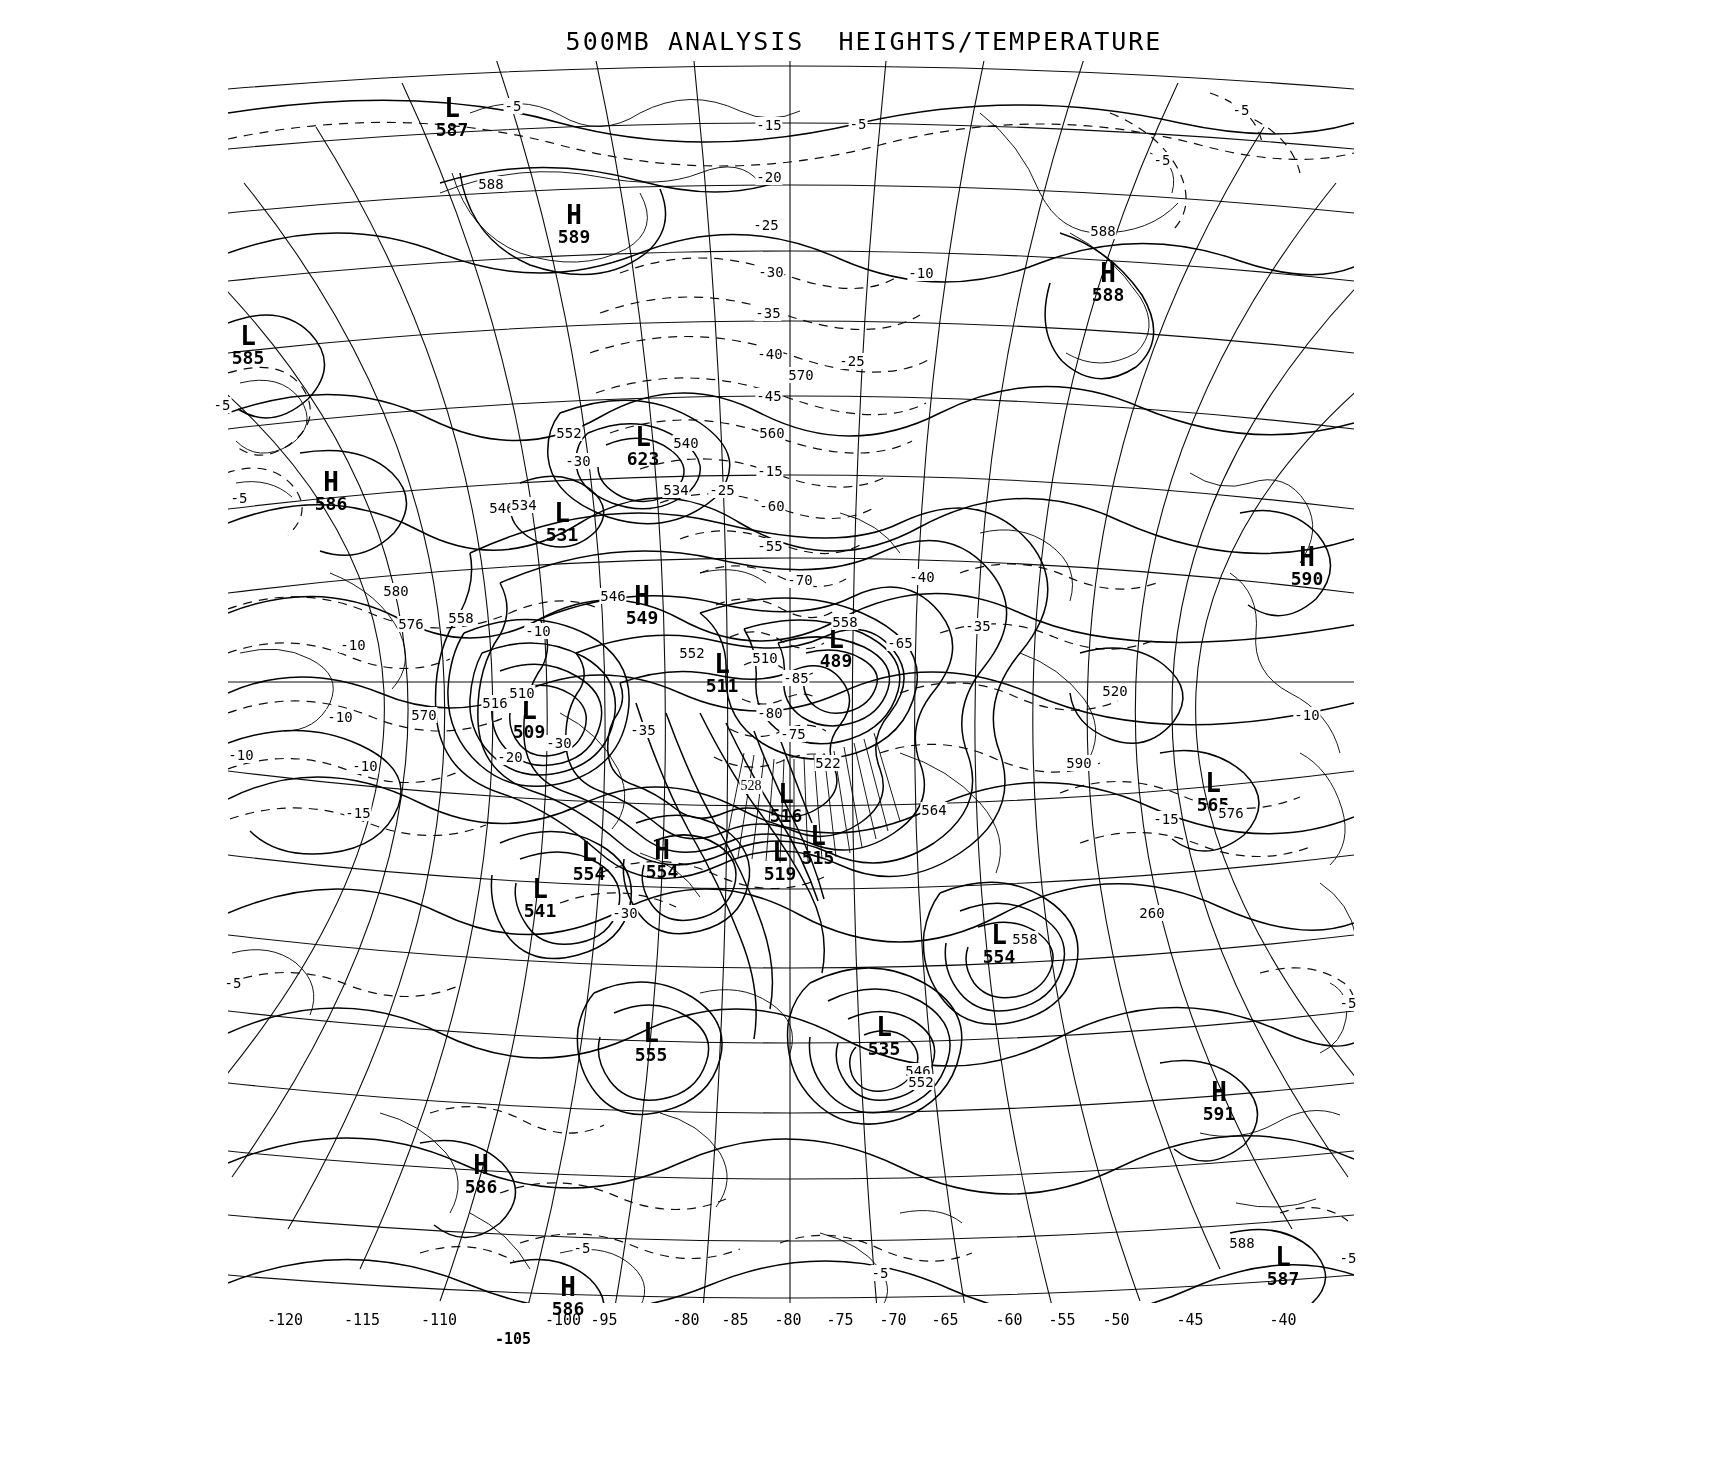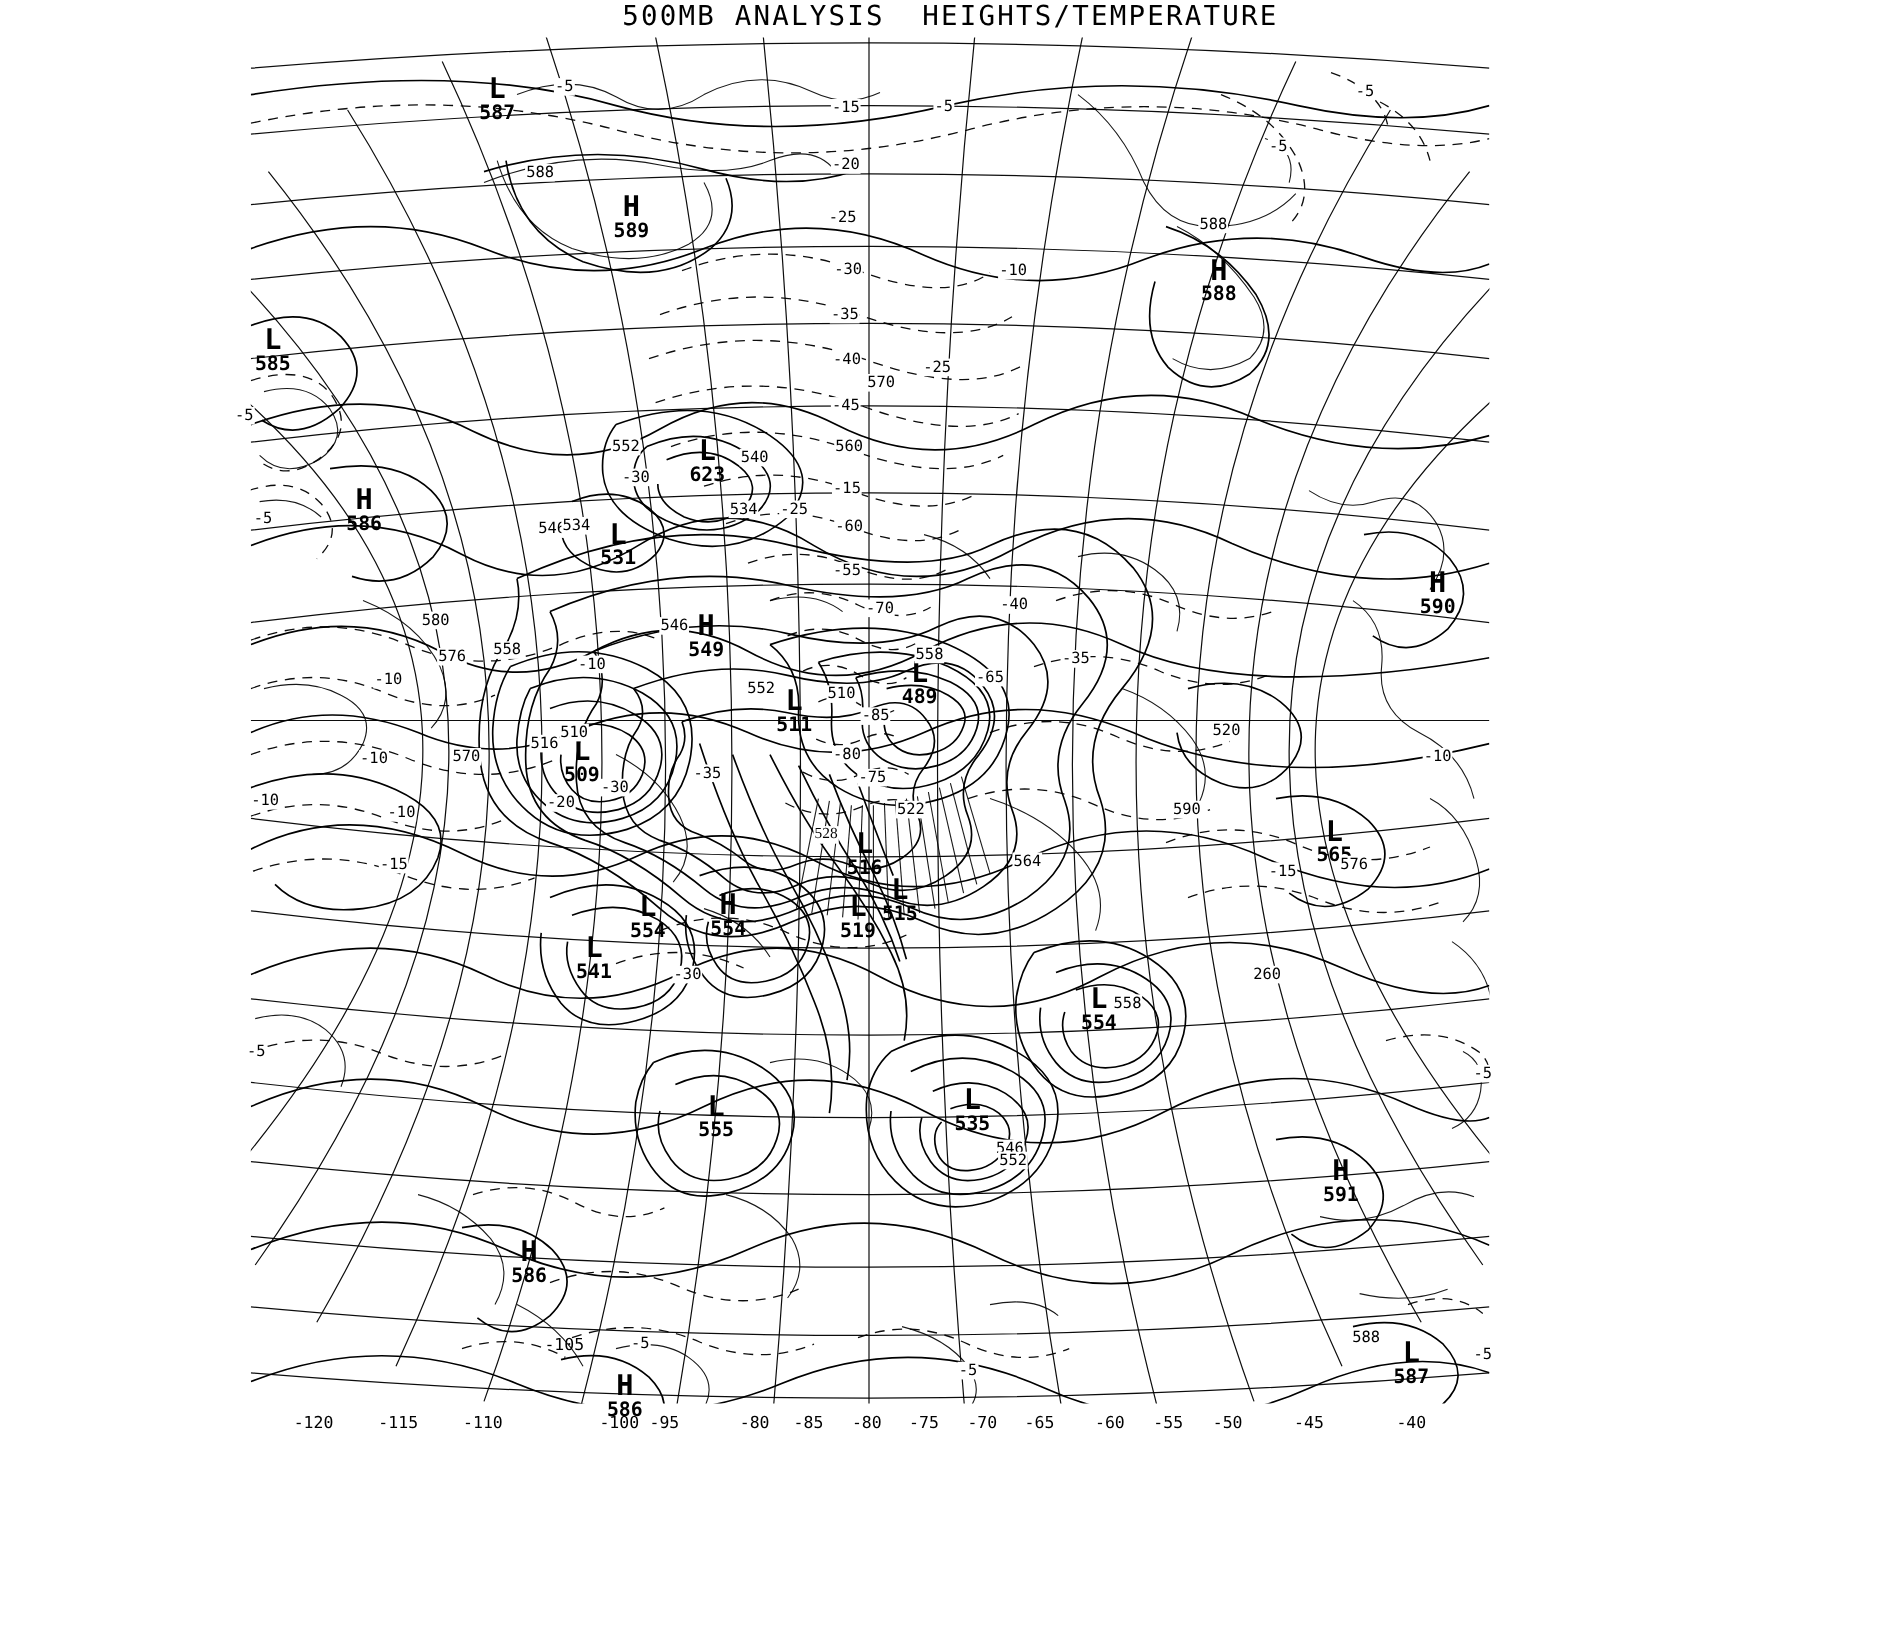--- a/index.html
+++ b/index.html
@@ -12,20 +12,21 @@
     height: 1478px;
     font-family: "DejaVu Sans Mono", monospace;
     color: #000000;
     overflow: hidden;
     position: relative;
   }
   #chart-root {
     position: relative;
     width: 1728px;
     height: 1272px;
+    margin-top: 27px;
   }
   #chart-title {
     position: absolute;
     top: 0px;
     left: 0;
     width: 1728px;
     text-align: center;
     font-family: "DejaVu Sans Mono", monospace;
     font-size: 25px;
     letter-spacing: 2px;
@@ -513,21 +514,21 @@
       <div class="temp-label" style="left: 1348px; top: 976px;">-5</div>
       <div class="temp-label" style="left: 582px; top: 1221px;">-5</div>
       <div class="temp-label" style="left: 880px; top: 1246px;">-5</div>
       <div class="temp-label" style="left: 1348px; top: 1231px;">-5</div>
     </div>
 
   <div id="lon-labels-layer">
       <div class="axis-label" style="left: 285px; top: 1293px;">-120</div>
       <div class="axis-label" style="left: 362px; top: 1293px;">-115</div>
       <div class="axis-label" style="left: 439px; top: 1293px;">-110</div>
-      <div class="axis-label" style="left: 513px; top: 1222px;">-105</div>
+      <div class="axis-label" style="left: 513px; top: 1312px; font-weight: bold;">-105</div>
       <div class="axis-label" style="left: 563px; top: 1293px;">-100</div>
       <div class="axis-label" style="left: 604px; top: 1293px;">-95</div>
       <div class="axis-label" style="left: 686px; top: 1293px;">-80</div>
       <div class="axis-label" style="left: 735px; top: 1293px;">-85</div>
       <div class="axis-label" style="left: 788px; top: 1293px;">-80</div>
       <div class="axis-label" style="left: 840px; top: 1293px;">-75</div>
       <div class="axis-label" style="left: 893px; top: 1293px;">-70</div>
       <div class="axis-label" style="left: 945px; top: 1293px;">-65</div>
       <div class="axis-label" style="left: 1009px; top: 1293px;">-60</div>
       <div class="axis-label" style="left: 1062px; top: 1293px;">-55</div>

